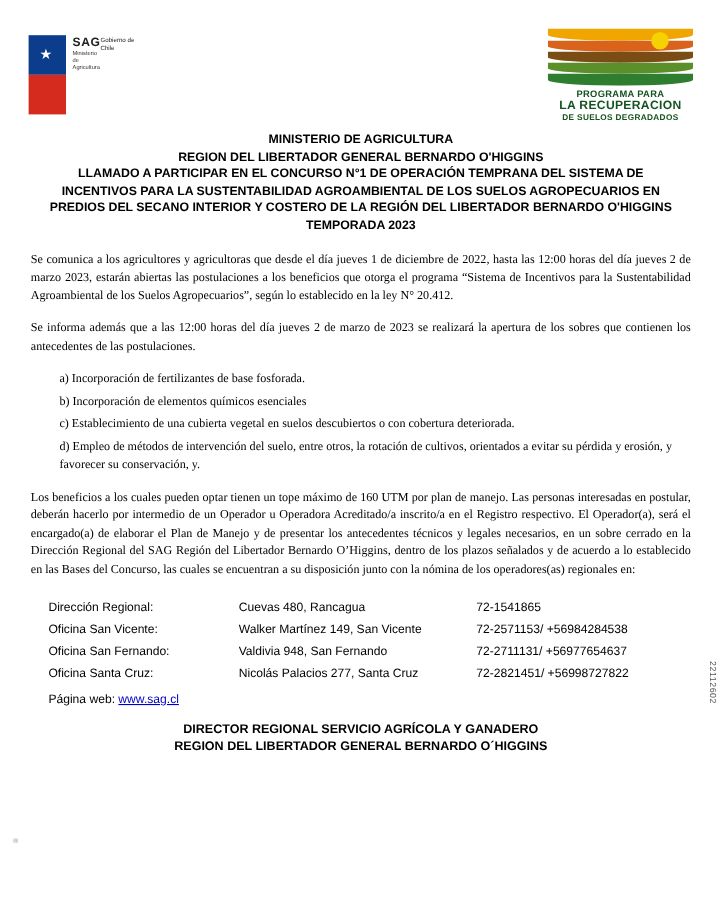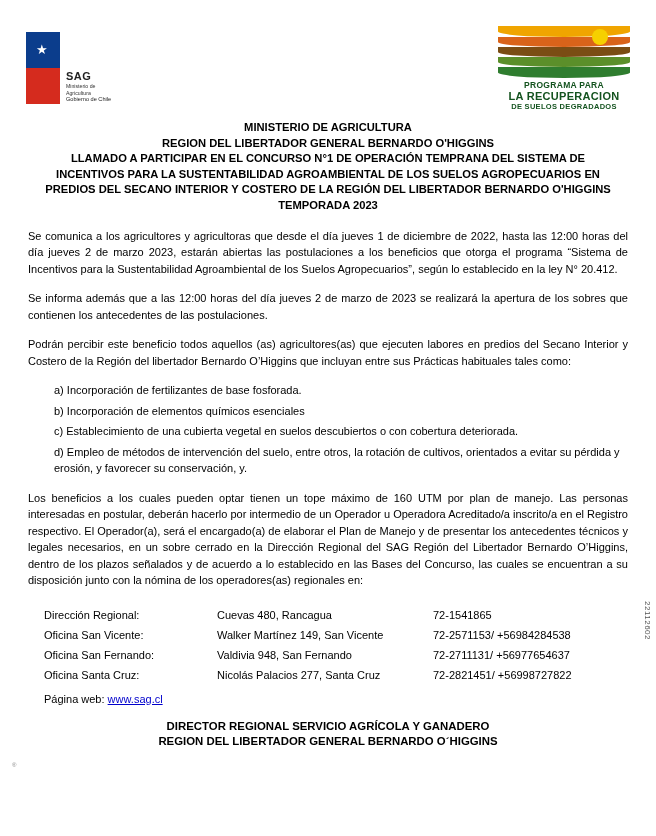--- a/index.html
+++ b/index.html
@@ -68,22 +68,22 @@
     left: 10px; top: 11px;
     color: #ffffff;
     font-size: 13px;
     line-height: 13px;
   }
   .gob-text {
     flex: 1 1 auto;
     padding-left: 6px;
     padding-top: 2px;
     display: flex;
-    flex-direction: column;
-    justify-content: flex-end;
+    flex-direction: row;
+    justify-content: space-between;
     height: 72px;
     box-sizing: border-box;
   }
   .gob-text .sag {
     font-size: 11px;
     font-weight: bold;
     letter-spacing: 0.5px;
     color: #222;
     line-height: 11px;
   }
@@ -158,20 +158,21 @@
   
   .body {
     margin-top: 14px;
     font-size: 11px;
     line-height: 16.5px;
     text-align: justify;
     padding: 0 2px;
   }
   .body p {
     margin: 0 0 13px 0;
+    font-family: Liberation Serif, serif;
   }
   .list {
     margin: 12px 0 13px 0;
   }
   .list p {
     margin: 0 0 4px 0;
     padding-left: 26px;
     text-align: left;
   }
 
@@ -282,21 +283,20 @@
       <div>REGION DEL LIBERTADOR GENERAL BERNARDO O'HIGGINS</div>
       <div>LLAMADO A PARTICIPAR EN EL CONCURSO N°1 DE OPERACIÓN TEMPRANA DEL SISTEMA DE</div>
       <div>INCENTIVOS PARA LA SUSTENTABILIDAD AGROAMBIENTAL DE LOS SUELOS AGROPECUARIOS EN</div>
       <div>PREDIOS DEL SECANO INTERIOR Y COSTERO DE LA REGIÓN DEL LIBERTADOR BERNARDO O'HIGGINS</div>
       <div>TEMPORADA 2023</div>
     </div>
 
     <div class="body">
       <p>Se comunica a los agricultores y agricultoras que desde el día jueves 1 de diciembre de 2022, hasta las 12:00 horas del día jueves 2 de marzo 2023, estarán abiertas las postulaciones a los beneficios que otorga el programa “Sistema de Incentivos para la Sustentabilidad Agroambiental de los Suelos Agropecuarios”, según lo establecido en la ley N° 20.412.</p>
       <p>Se informa además que a las 12:00 horas del día jueves 2 de marzo de 2023 se realizará la apertura de los sobres que contienen los antecedentes de las postulaciones.</p>
-      <p>Podrán percibir este beneficio todos aquellos (as) agricultores(as) que ejecuten labores en predios del Secano Interior y Costero de la Región del libertador Bernardo O’Higgins que incluyan entre sus Prácticas habituales tales como:</p>
 
       <div class="list">
         <p>a) Incorporación de fertilizantes de base fosforada.</p>
         <p> b) Incorporación de elementos químicos esenciales</p>
         <p>c) Establecimiento de una cubierta vegetal en suelos descubiertos o con cobertura deteriorada.</p>
         <p>d) Empleo de métodos de intervención del suelo, entre otros, la rotación de cultivos, orientados a evitar su pérdida y erosión, y favorecer su conservación, y.</p>
       </div>
 
       <p>Los beneficios a los cuales pueden optar tienen un tope máximo de 160 UTM por plan de manejo. Las personas interesadas en postular, deberán hacerlo por intermedio de un Operador u Operadora Acreditado/a inscrito/a en el Registro respectivo. El Operador(a), será el encargado(a) de elaborar el Plan de Manejo y de presentar los antecedentes técnicos y legales necesarios, en un sobre cerrado en la Dirección Regional del SAG Región del Libertador Bernardo O’Higgins, dentro de los plazos señalados y de acuerdo a lo establecido en las Bases del Concurso, las cuales se encuentran a su disposición junto con la nómina de los operadores(as) regionales en:</p>
     </div>

